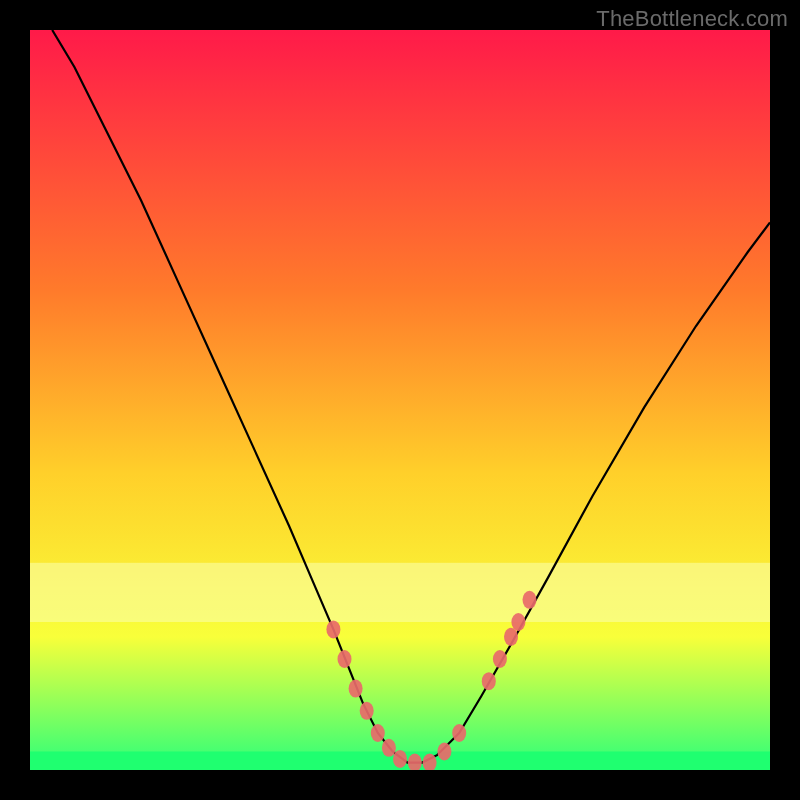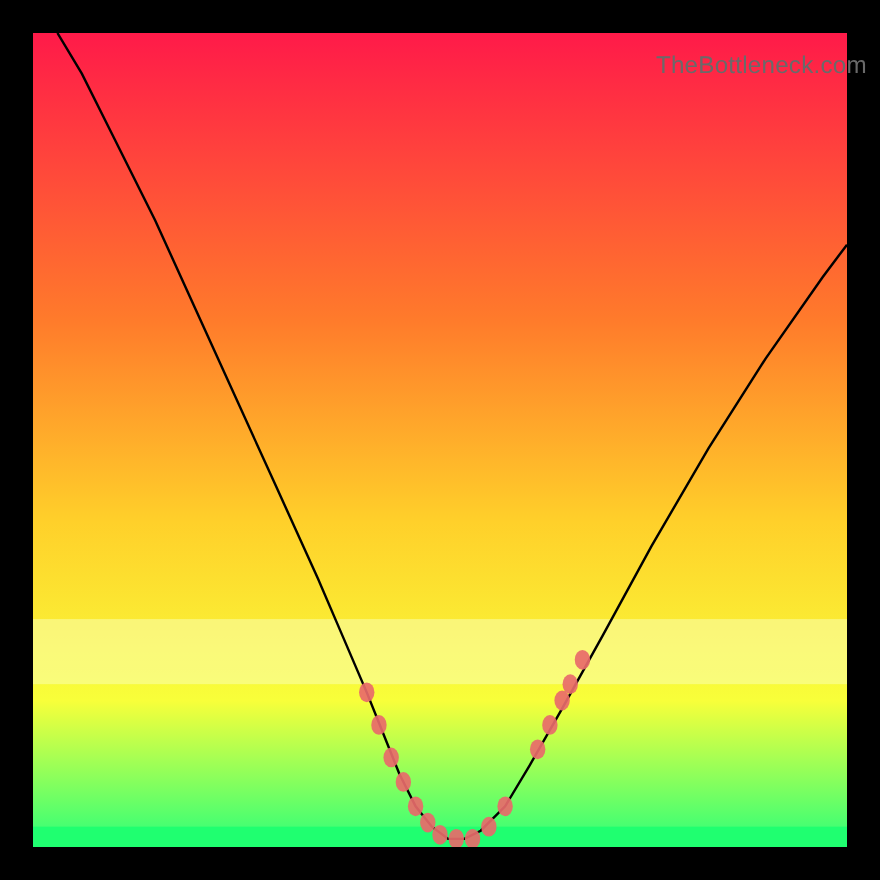--- a/index.html
+++ b/index.html
@@ -28,21 +28,20 @@
   }
   .watermark {
     position: absolute;
     top: 6px;
     right: 12px;
     color: #6a6a6a;
     font-size: 22px;
     font-weight: 500;
     letter-spacing: 0.2px;
     user-select: none;
-    margin-top: 40px;
   }
   svg { display: block; }
 </style>
 </head>
 <body>
 
 <div class="frame">
   <svg class="plot" viewBox="0 0 740 740">
     <defs>
       <linearGradient id="bg-grad" x1="0" y1="0" x2="0" y2="1">

